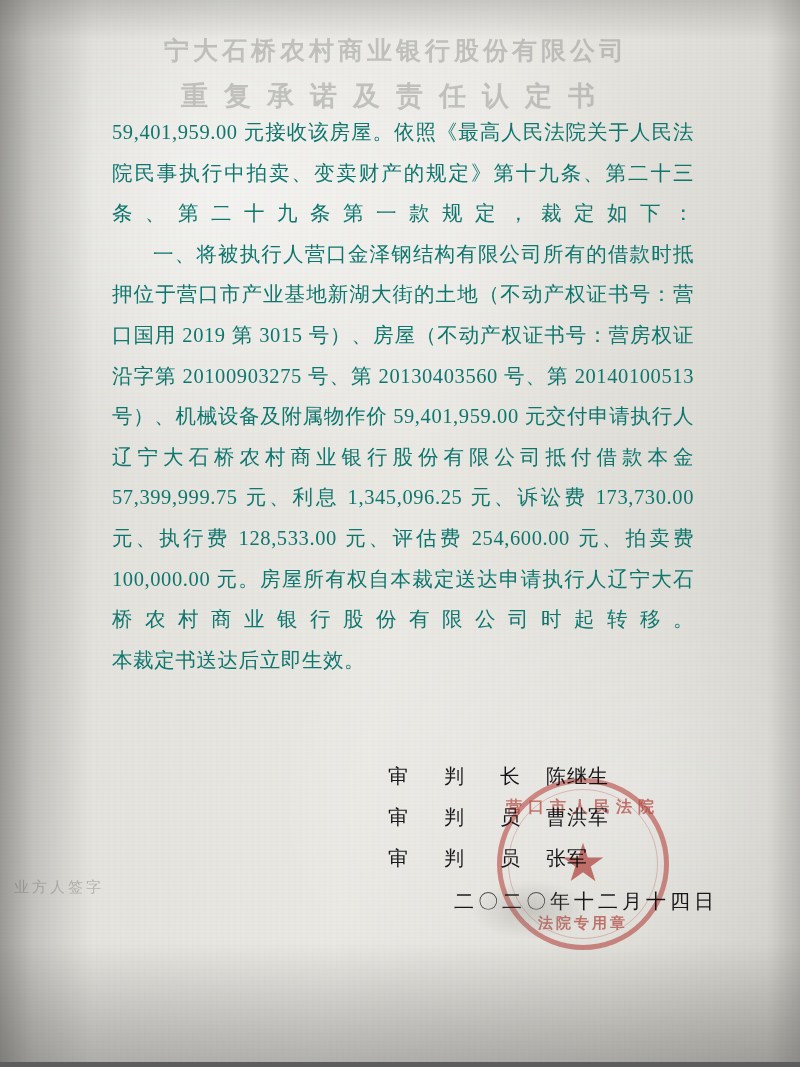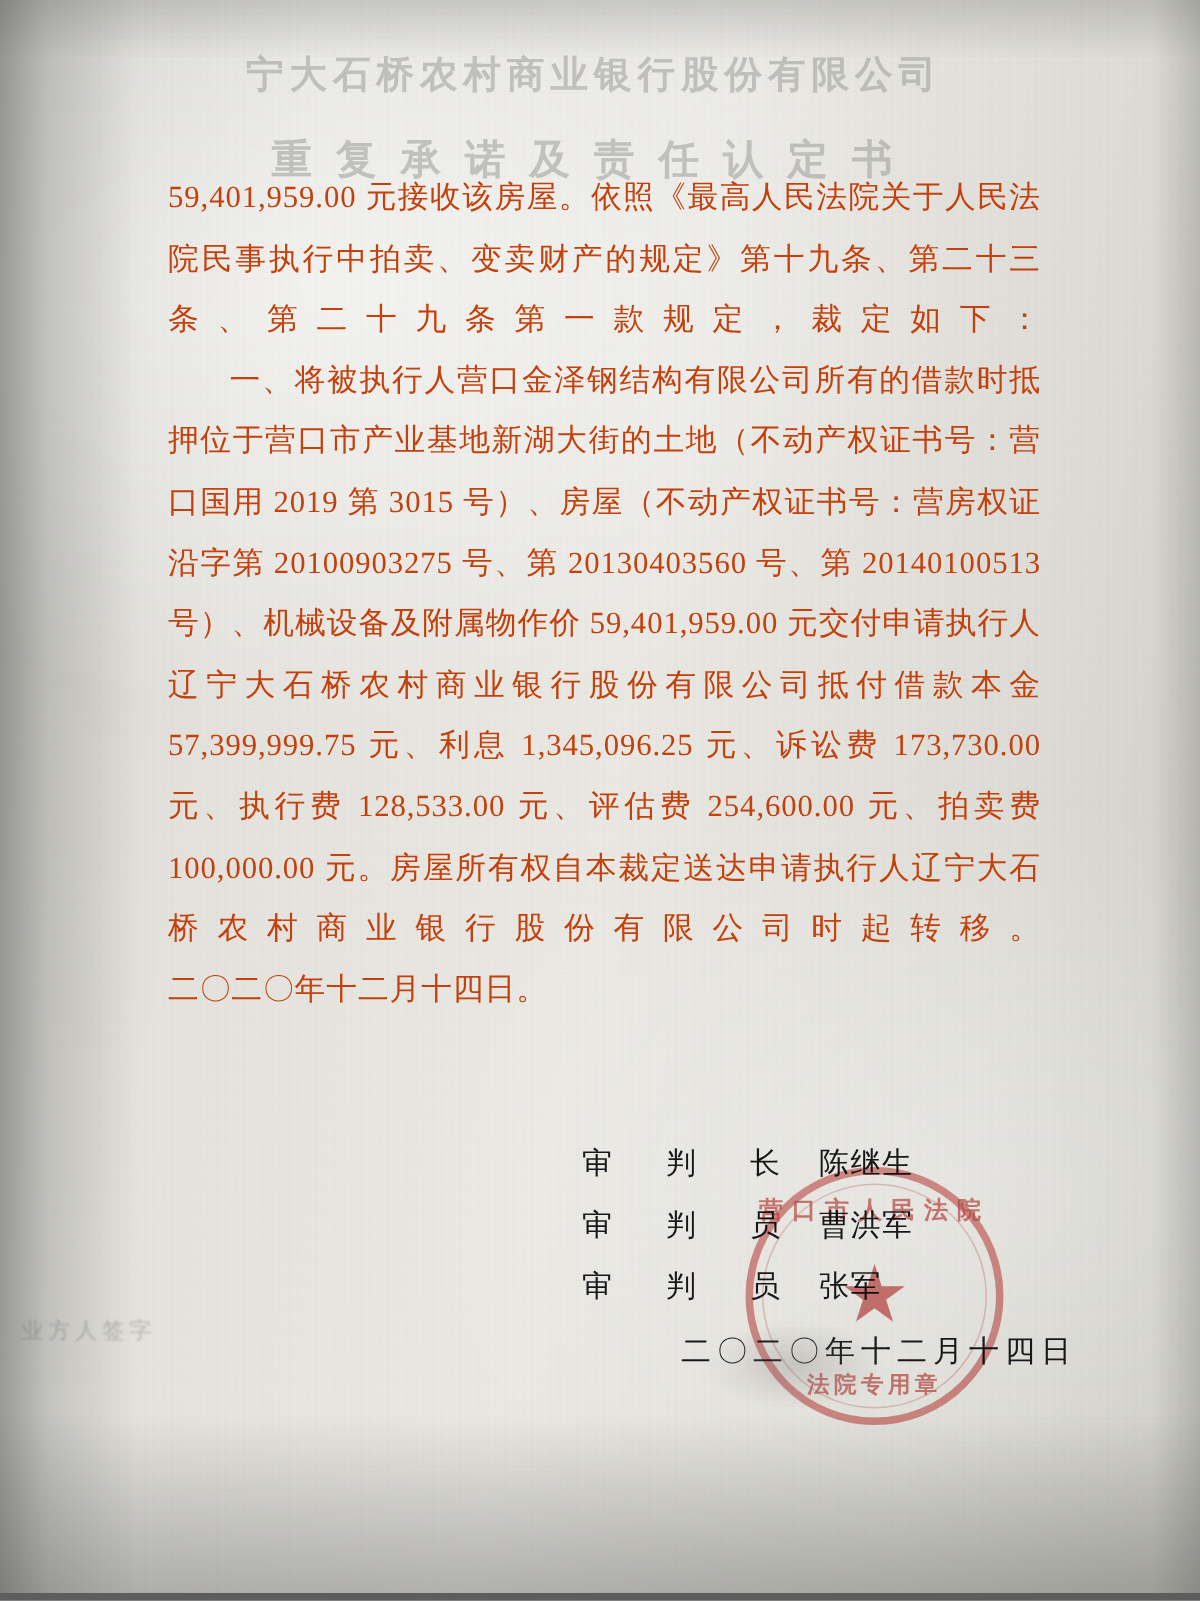--- a/index.html
+++ b/index.html
@@ -76,42 +76,42 @@
     text-align: center;
     color: #9d9d99;
     opacity: .55;
     font-weight: bold;
     letter-spacing: 4px;
     font-family: "Liberation Serif", "DejaVu Serif", serif;
     pointer-events: none;
     filter: blur(.5px);
   }
   .bleed .l1 { font-size: 25px; line-height: 34px; }
-  .bleed .l2 { font-size: 27px; line-height: 40px; letter-spacing: 16px; margin-top: 18px; }
+  .bleed .l2 { font-size: 27px; line-height: 40px; letter-spacing: 16px; margin-top: 8px; }
 
   .bleed-left {
     position: absolute;
     left: 14px;
     top: 878px;
     width: 110px;
     color: #8f8f8b;
     opacity: .55;
     font-size: 15px;
     letter-spacing: 3px;
     filter: blur(.6px);
     pointer-events: none;
   }
 
   
   .doc-body {
     position: absolute;
     left: 112px;
     top: 112px;
     width: 582px;
-    color: #c2410c;
+    color: #0f766e;
     font-size: 20.5px;
     line-height: 40.6px;
     letter-spacing: .6px;
     text-align: justify;
     text-justify: inter-ideograph;
   }
   .doc-body p {
     margin: 0 0 0 0;
   }
   .p-indent { text-indent: 2em; }
@@ -211,21 +211,21 @@
   <div class="bleed">
     <div class="l1">宁大石桥农村商业银行股份有限公司</div>
     <div class="l2">重复承诺及责任认定书</div>
   </div>
 
   <div class="bleed-left">业方人签字</div>
 
   <div class="doc-body">
     <p class="just-all">59,401,959.00 元接收该房屋。依照《最高人民法院关于人民法院民事执行中拍卖、变卖财产的规定》第十九条、第二十三条、第二十九条第一款规定，裁定如下：</p>
     <p class="p-indent just-all">一、将被执行人营口金泽钢结构有限公司所有的借款时抵押位于营口市产业基地新湖大街的土地（不动产权证书号：营口国用 2019 第 3015 号）、房屋（不动产权证书号：营房权证沿字第 20100903275 号、第 20130403560 号、第 20140100513 号）、机械设备及附属物作价 59,401,959.00 元交付申请执行人辽宁大石桥农村商业银行股份有限公司抵付借款本金 57,399,999.75 元、利息 1,345,096.25 元、诉讼费 173,730.00 元、执行费 128,533.00 元、评估费 254,600.00 元、拍卖费 100,000.00 元。房屋所有权自本裁定送达申请执行人辽宁大石桥农村商业银行股份有限公司时起转移。</p>
-    <p>二〇二〇年十二月十四日。</p>
+    <p>本裁定书送达后立即生效。</p>
   </div>
 
   <div class="sign-block">
     <div class="sign-row">
       <span class="sign-role">审判长</span>
       <span class="sign-name">陈继生</span>
     </div>
     <div class="sign-row">
       <span class="sign-role">审判员</span>
       <span class="sign-name">曹洪军</span>

